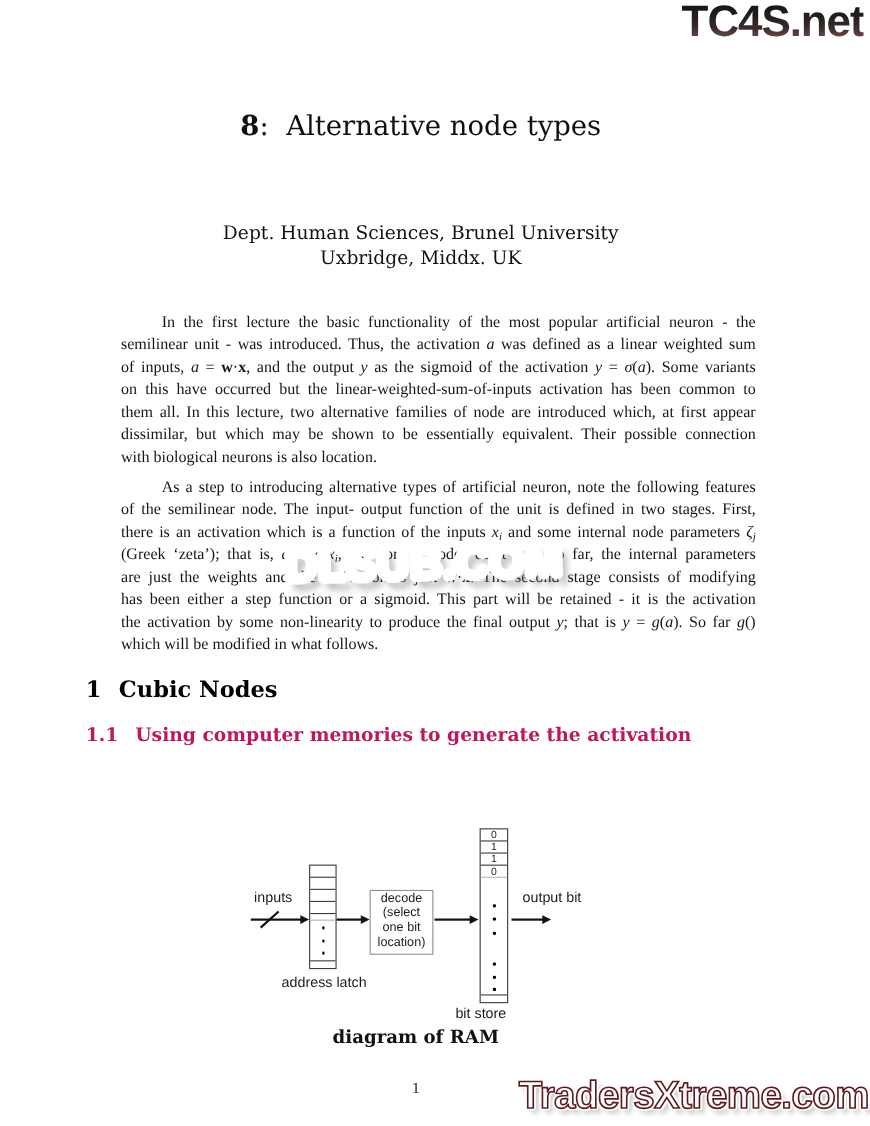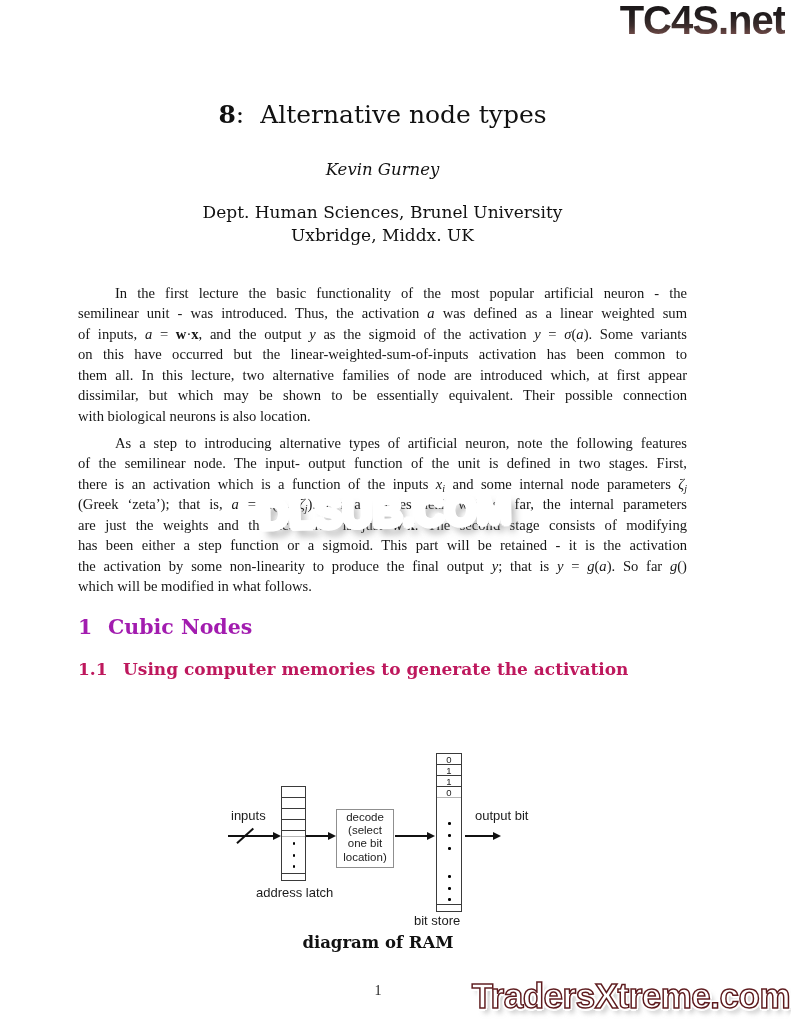--- a/index.html
+++ b/index.html
@@ -53,34 +53,34 @@
   .affil {
     position:absolute; left:78px; top:201px; width:609px; text-align:center;
     font-family:"DejaVu Serif", serif; font-size:17px; line-height:22.5px; color:#111;
   }
 
   
   .para {
     position:absolute; left:78px; width:609px;
     font-size:14.6px; line-height:20.45px; color:#161616;
   }
-  .para .tline { text-align:justify; text-align-last:justify; }
+  .para .tline { text-align:justify; text-align-last:justify;margin-left:32px; }
   .para .tline:last-child { text-align-last:left; }
   .para.indent .tline:first-child { text-indent:37px; }
   .p1 { top:283px; }
   .p2 { top:433px; }
   .p3 { top:695px; }
   .para i { font-style:italic; }
   .para b { font-weight:bold; }
   .para sub { font-size:10px; line-height:0; vertical-align:-3px; }
 
   
   .sec1 {
     position:absolute; left:78px; top:615px;
-    font-family:"DejaVu Serif", serif; font-weight:bold; font-size:20.5px; color:#a21caf;
+    font-family:"DejaVu Serif", serif; font-weight:bold; font-size:20.5px; color:#000000;
   }
   .sec1 .num { display:inline-block; width:30px; }
   .sec11 {
     position:absolute; left:78px; top:659px;
     font-family:"DejaVu Serif", serif; font-weight:bold; font-size:17px; color:#be185d;
   }
   .sec11 .num { display:inline-block; width:45px; }
 
   
   .diagram {
@@ -117,21 +117,20 @@
 </head>
 <body>
 
 <div class="page">
 
   <div class="wm-top">TC4S.net</div>
   <div class="wm-mid">DLSUB.COM</div>
   <div class="wm-bottom">TradersXtreme.com</div>
 
   <div class="doc-title"><span class="tnum">8</span><span>:&nbsp; Alternative node types</span></div>
-  <div class="author">Kevin Gurney</div>
   <div class="affil">
     <div>Dept. Human Sciences, Brunel University</div>
     <div>Uxbridge, Middx. UK</div>
   </div>
 
   <div class="para p1 indent">
       <div class="tline">In the first lecture the basic functionality of the most popular artificial neuron - the</div>
       <div class="tline">semilinear unit - was introduced. Thus, the activation <i>a</i> was defined as a linear weighted sum</div>
       <div class="tline">of inputs, <i>a</i> = <b>w</b>·<b>x</b>, and the output <i>y</i> as the sigmoid of the activation <i>y</i> = <i>σ</i>(<i>a</i>). Some variants</div>
       <div class="tline">on this have occurred but the linear-weighted-sum-of-inputs activation has been common to</div>

